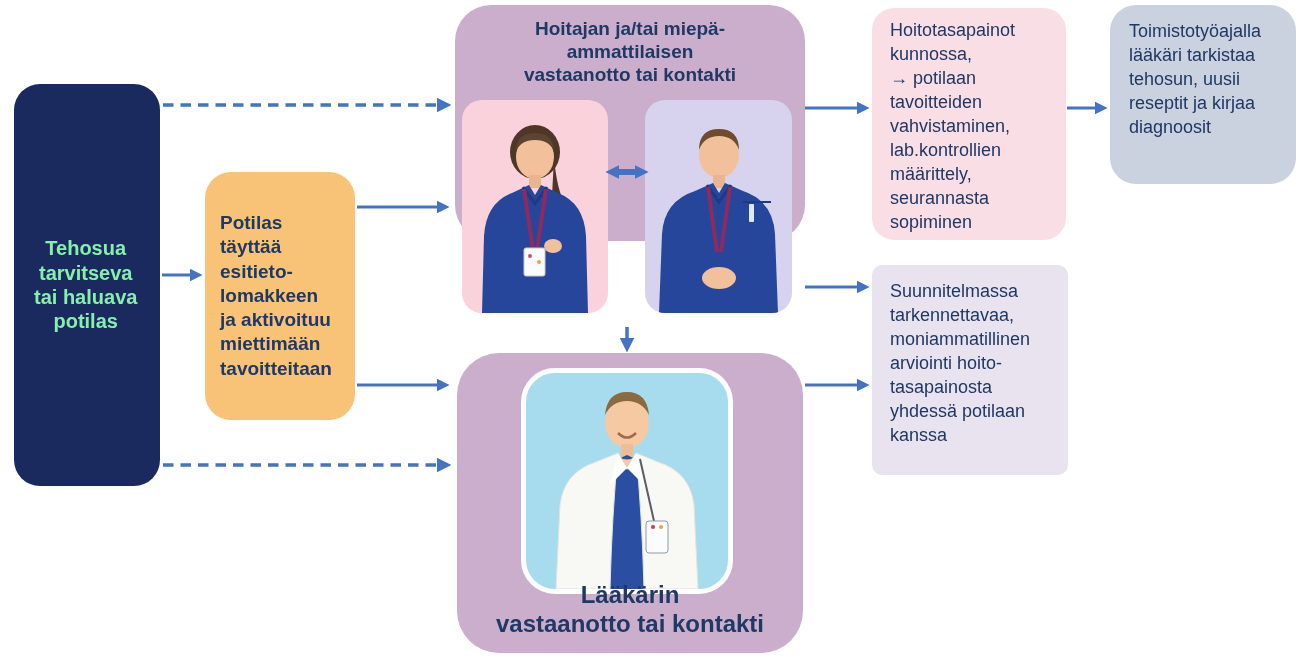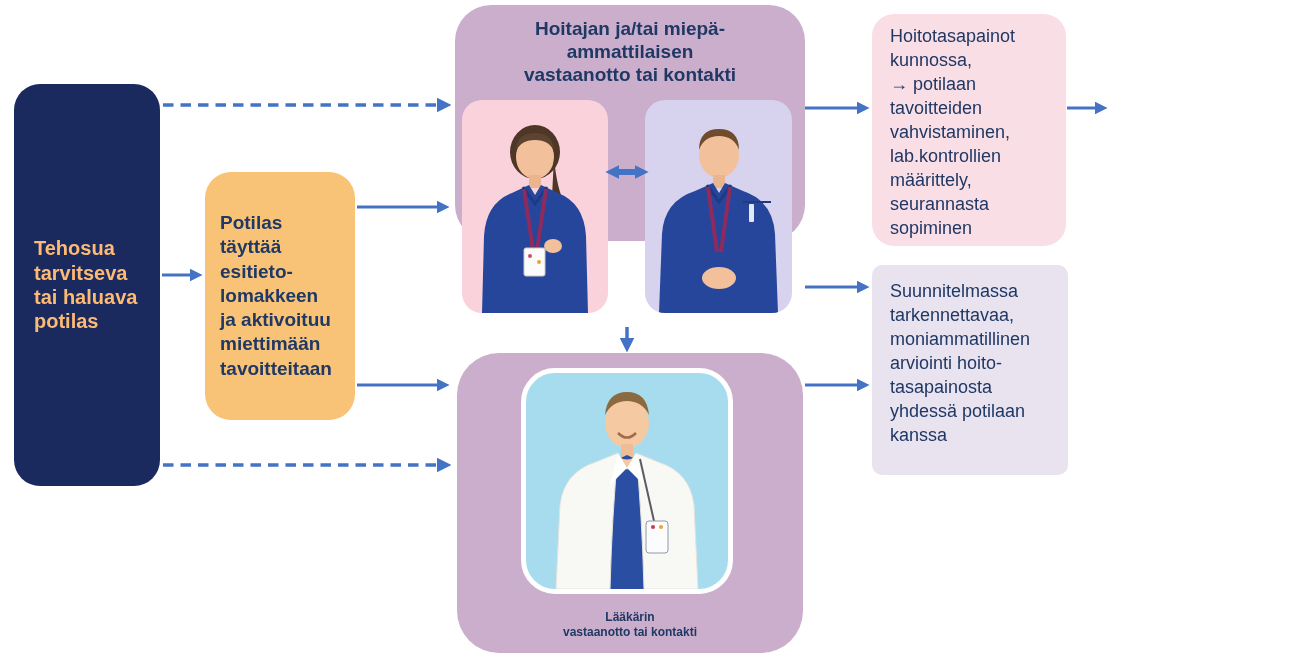--- a/index.html
+++ b/index.html
@@ -9,21 +9,21 @@
   }
   .box{position:absolute;box-sizing:border-box;}
   .pre{white-space:pre-line;}
 
   
   #patientBox{
     left:14px;top:84px;width:146px;height:402px;border-radius:26px;
     background:var(--patient_box_bg,#1B2A5E);display:flex;align-items:center;
     padding-left:20px;padding-right:4px;
   }
-  #patientBox .txt{color:#fdba74;font-weight:bold;font-size:20px;line-height:1.22;}
+  #patientBox .txt{color:#86efac;font-weight:bold;font-size:20px;line-height:1.22;text-align:center;}
 
   #formBox{
     left:205px;top:172px;width:150px;height:248px;border-radius:26px;
     background:var(--form_box_bg,#F8C377);display:flex;align-items:center;
     padding-left:15px;padding-right:2px;
   }
   #formBox .txt{font-weight:bold;font-size:19px;line-height:1.28;}
 
   
   #nurseStage{
@@ -41,28 +41,28 @@
   #doctorStage{
     left:457px;top:353px;width:346px;height:300px;border-radius:42px;
     background:var(--stage_box_bg,#CBAECC);
   }
   #doctorPhoto{
     left:64px;top:15px;width:212px;height:226px;border-radius:34px;
     background:var(--photo_doctor_bg,#A6DCEE);border:5px solid #ffffff;box-sizing:border-box;
   }
   .doctor-title{
     position:absolute;bottom:14px;left:0;right:0;text-align:center;
-    font-weight:bold;font-size:12px;line-height:1.2;
+    font-weight:bold;font-size:24px;line-height:1.2;
   }
 
   
   #outcomeOkBox{
     left:872px;top:8px;width:194px;height:232px;border-radius:22px;
     background:var(--outcome_ok_bg,#FADEE6);padding:11px 12px 0 18px;
-    font-size:18px;line-height:1.33;margin-top:6px;
+    font-size:18px;line-height:1.33;
   }
   #officeBox{
     left:1110px;top:5px;width:186px;height:179px;border-radius:26px;
     background:var(--office_box_bg,#CBD2DF);padding:15px 8px 0 19px;
     font-size:18px;line-height:1.33;
   }
   #outcomeAdjustBox{
     left:872px;top:265px;width:196px;height:210px;border-radius:10px;
     background:var(--outcome_adjust_bg,#E9E3F0);padding:15px 10px 0 18px;
     font-size:18px;line-height:1.33;
@@ -187,20 +187,25 @@
   <div class="box pre" id="outcomeOkBox">Hoitotasapainot
 kunnossa,
 → potilaan
 tavoitteiden
 vahvistaminen,
 lab.kontrollien
 määrittely,
 seurannasta
 sopiminen</div>
 
+  <div class="box pre" id="officeBox">Toimistotyöajalla
+lääkäri tarkistaa
+tehosun, uusii
+reseptit ja kirjaa
+diagnoosit</div>
 
   <div class="box pre" id="outcomeAdjustBox">Suunnitelmassa
 tarkennettavaa,
 moniammatillinen
 arviointi hoito-
 tasapainosta
 yhdessä potilaan
 kanssa</div>
 
 </div>

